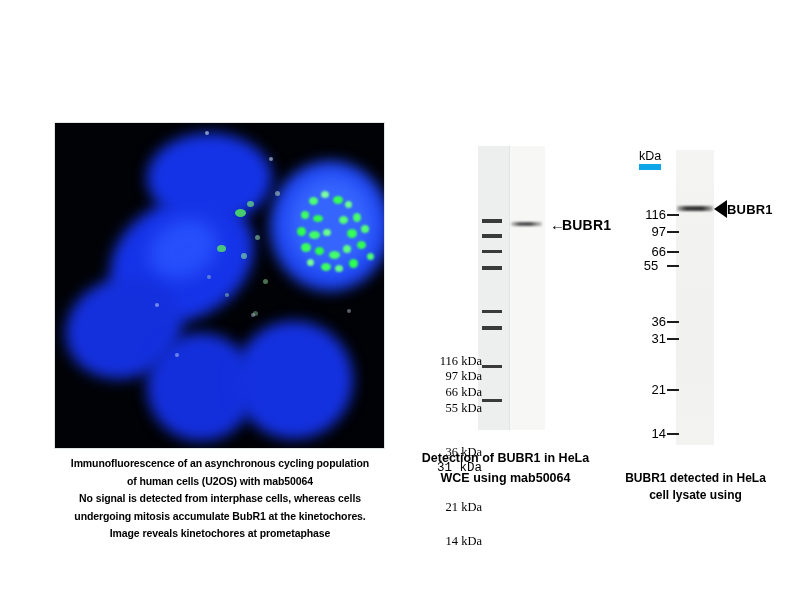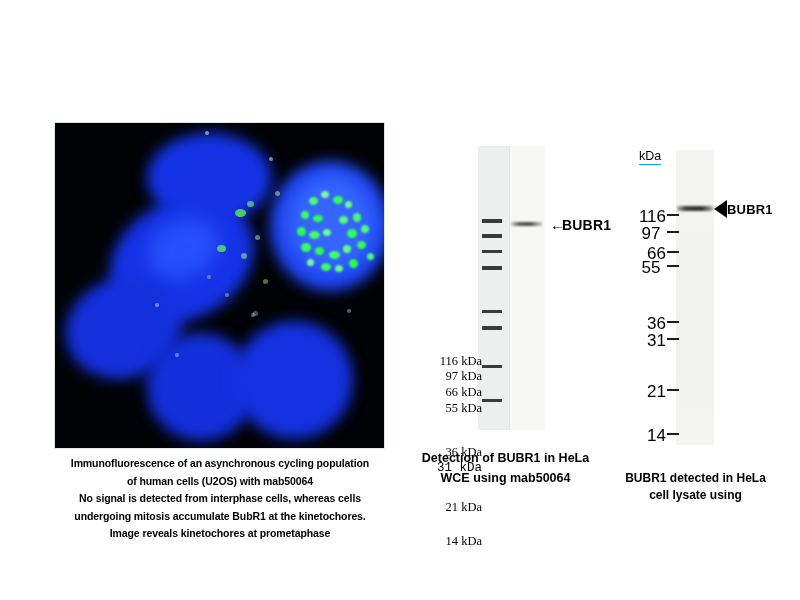--- a/index.html
+++ b/index.html
@@ -158,38 +158,38 @@
     left: 636px;
     top: 140px;
     width: 164px;
     height: 310px;
   }
   #wb2-kda {
     position: absolute;
     left: 3px;
     top: 10px;
     font-size: 12.5px;
-    border-bottom: 1px solid #0ea5e9;
+    border-bottom: 6px solid #0ea5e9;
     padding-bottom: 1px;
     line-height: 13px;
   }
   #wb2-lane {
     position: absolute;
     left: 40px;
     top: 10px;
     width: 38px;
     height: 295px;
     background: linear-gradient(180deg,#f4f4f3 0%,#f2f2f1 30%,#f1f1f0 70%,#f3f3f2 100%);
   }
   .wb2-mw-label {
     position: absolute;
     left: 0px;
     width: 30px;
     text-align: right;
-    font-size: 17px;
+    font-size: 13px;
     white-space: nowrap;
   }
   .wb2-tick {
     position: absolute;
     left: 31px;
     width: 12px;
     height: 1.6px;
     background: #1c1c1c;
   }
   #wb2-band {
@@ -331,21 +331,21 @@
 <div id="wb1-caption">
   <div>Detection of BUBR1 in HeLa</div>
   <div>WCE using mab50064</div>
 </div>
 
 <div id="panel-wb2">
   <div id="wb2-kda">kDa</div>
   <div id="wb2-lane"></div>
 
   <div class="wb2-mw-label" style="top:67px;">116</div>
-  <div class="wb2-mw-label" style="top:84px;text-align:center;">97</div>
+  <div class="wb2-mw-label" style="top:84px;">97</div>
   <div class="wb2-mw-label" style="top:104px;">66</div>
   <div class="wb2-mw-label" style="top:118px;text-align:center;">55</div>
   <div class="wb2-mw-label" style="top:174px;">36</div>
   <div class="wb2-mw-label" style="top:191px;">31</div>
   <div class="wb2-mw-label" style="top:242px;">21</div>
   <div class="wb2-mw-label" style="top:286px;">14</div>
 
   <div class="wb2-tick" style="top:74px;"></div>
   <div class="wb2-tick" style="top:91px;"></div>
   <div class="wb2-tick" style="top:111px;"></div>

